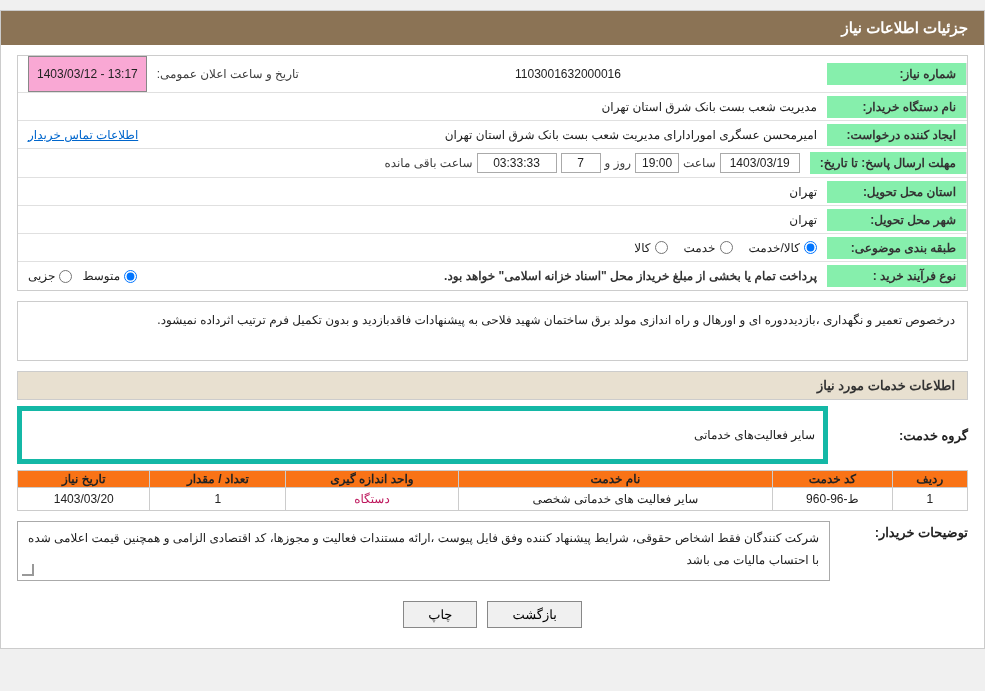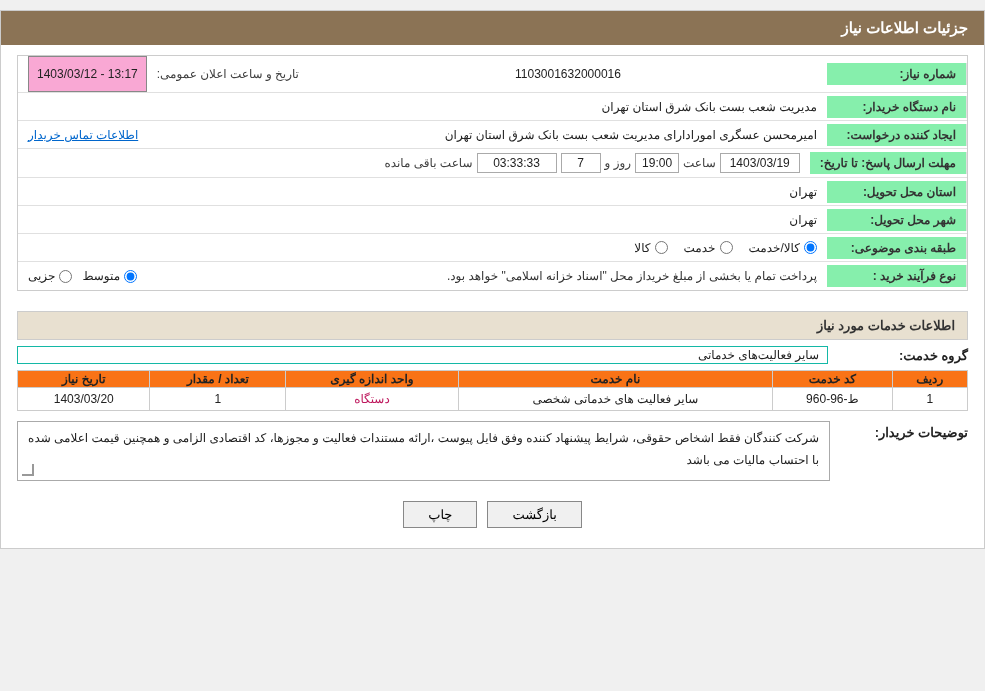--- a/index.html
+++ b/index.html
@@ -124,20 +124,21 @@
       display: flex;
       align-items: center;
       gap: 4px;
       font-size: 12px;
     }
     .pay-text {
       font-size: 12px;
       color: #333;
       flex: 1;
       text-align: right;
+      font-weight: bold;
     }
     .section-title {
       background: #e8e0d0;
       border: 1px solid #ccc;
       padding: 6px 12px;
       font-size: 13px;
       font-weight: bold;
       color: #333;
       margin-bottom: 6px;
       text-align: right;
@@ -161,22 +162,22 @@
       margin-bottom: 6px;
       gap: 10px;
     }
     .services-label {
       font-weight: bold;
       font-size: 13px;
       min-width: 130px;
       text-align: right;
     }
     .services-value {
-      border: 1px solid #14b8a6;
-      padding: 1px 8px;
+      border: 5px solid #14b8a6;
+      padding: 17px 8px;
       font-size: 12px;
       flex: 1;
       background: #fff;
       text-align: right;
     }
     .table-container {
       width: 100%;
       border-collapse: collapse;
       margin-bottom: 10px;
       font-size: 12px;
@@ -330,20 +331,21 @@
           <div class="purchase-radio">
             <input type="radio" name="purchase" style="">
             <span>جزیی</span>
           </div>
         </div>
       </div>
 
     </div>
 
     <div style="display:flex; align-items:flex-start; margin-bottom:10px; gap:8px;">
+      <div class="description-box" style="flex:1; margin-bottom:0; position:relative;">درخصوص تعمیر و نگهداری ،بازدیددوره ای و اورهال و راه اندازی مولد برق ساختمان شهید فلاحی به پیشنهادات فاقدبازدید و بدون تکمیل فرم ترتیب اثرداده نمیشود.</div>
     </div>
 
     <div class="services-section">
       <div class="section-title">اطلاعات خدمات مورد نیاز</div>
 
       <div class="services-title-row">
         <span class="services-label">گروه خدمت:</span>
         <span class="services-value">سایر فعالیت‌های خدماتی</span>
       </div>
 

